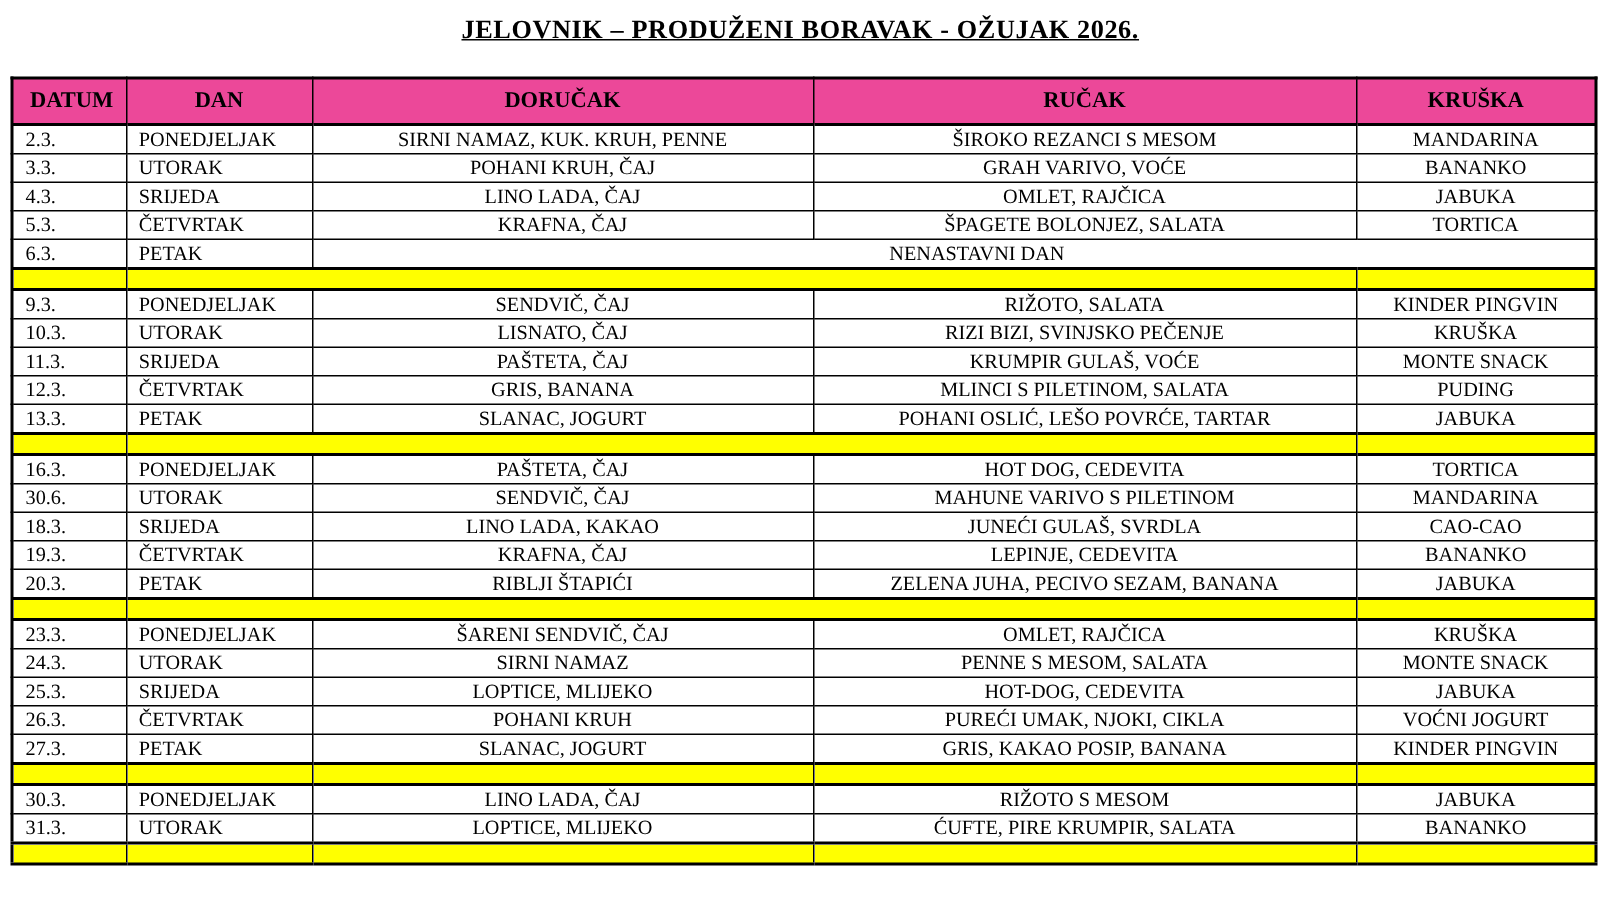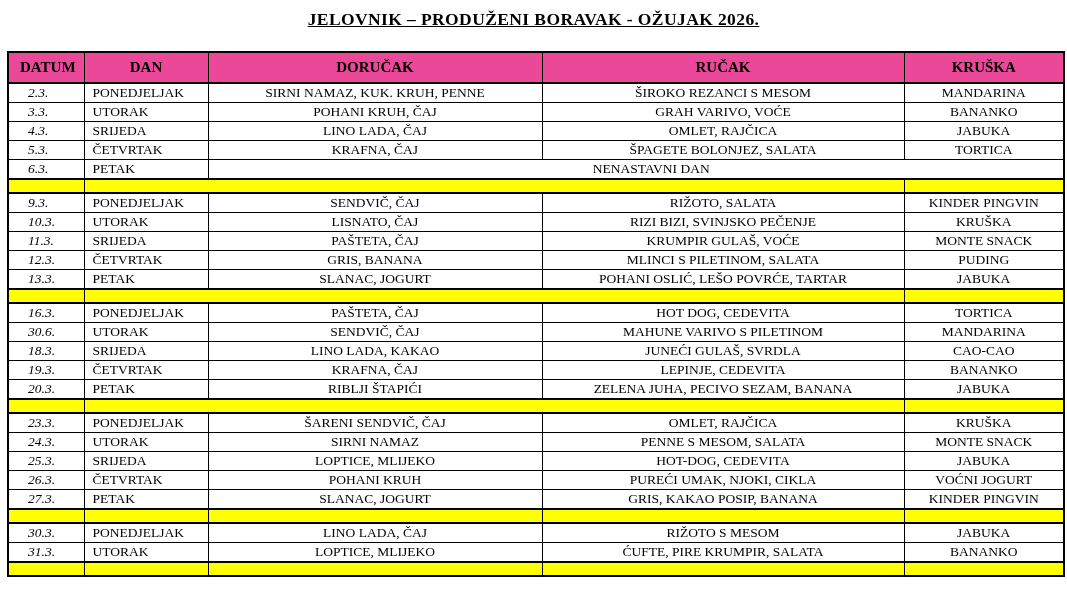--- a/index.html
+++ b/index.html
@@ -40,21 +40,21 @@
   .menu-table td {
     border: 1px solid #000;
     font-size: 13.5px;
     height: 18px;
     line-height: 1.05;
     padding: 0 2px;
     white-space: nowrap;
     overflow: hidden;
     text-align: center;
   }
-  .menu-table td.col-datum { text-align: left; padding-left: 19px; font-style: italic; }
+  .menu-table td.col-datum { text-align: left; padding-left: 8px; }
   .menu-table td.col-dan   { text-align: left; padding-left: 8px; }
   .menu-table td.merged-note { text-align: center; padding-left: 33px; }
   .menu-table tr.sep td {
     background: #FFFF00;
     border-top: 2px solid #000;
     border-bottom: 2px solid #000;
     height: 12px;
   }
 </style>
 </head>

